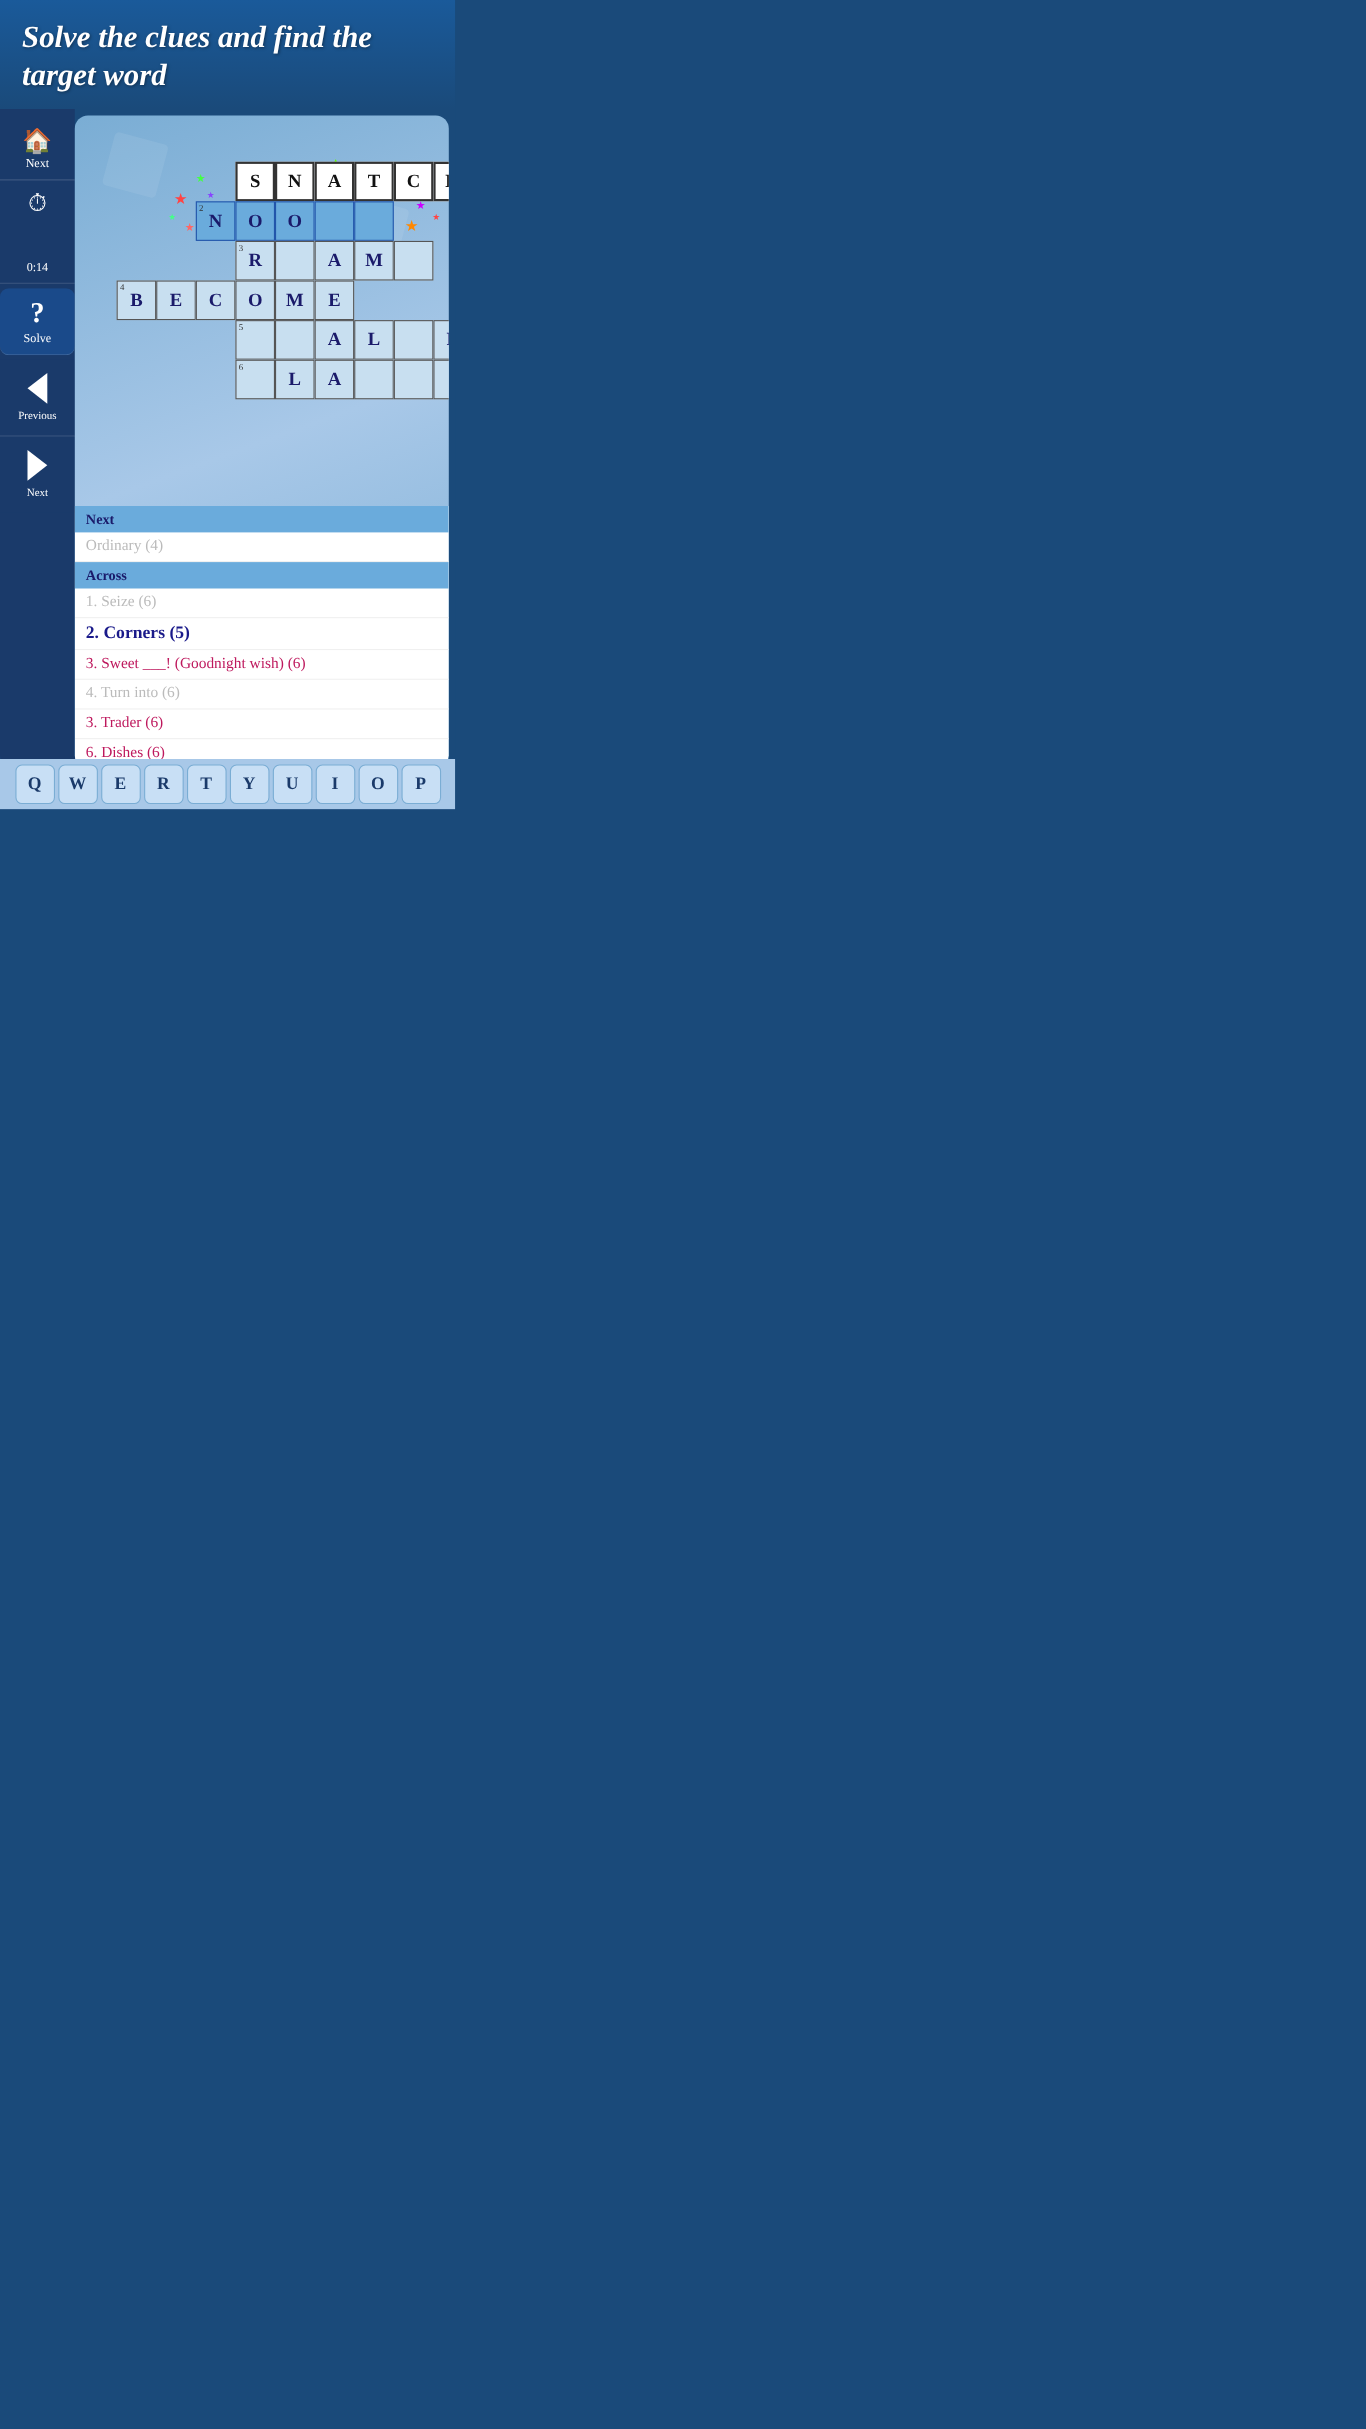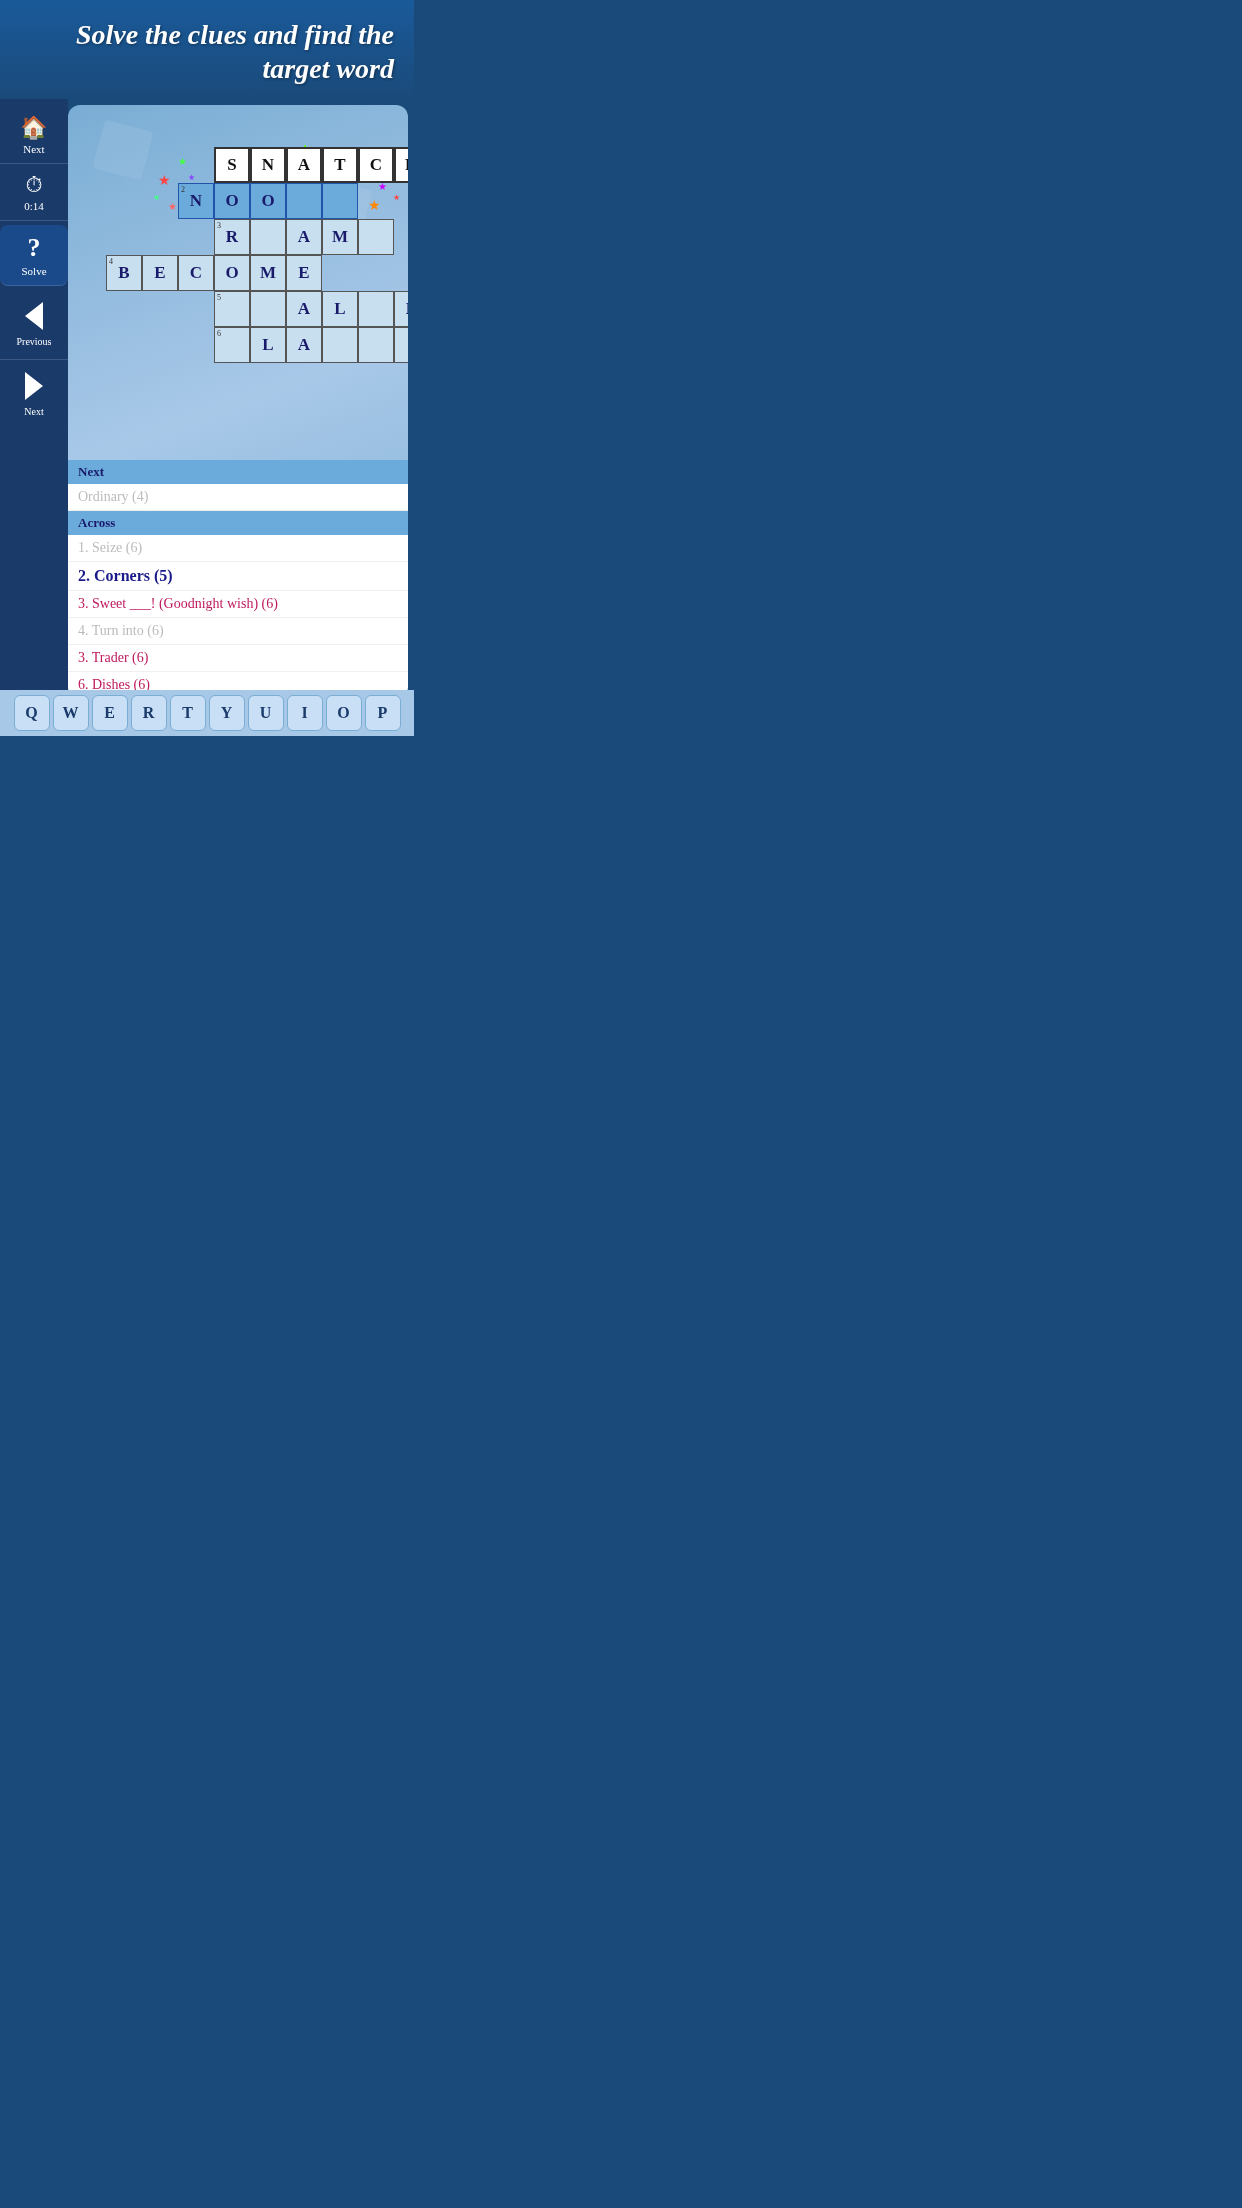--- a/index.html
+++ b/index.html
@@ -8,21 +8,21 @@
       height: 736px;
       overflow: hidden;
       font-family: 'Georgia', serif;
       background: #1a4a7a;
     }
 
     
     .header {
       background: linear-gradient(180deg, #1a5a9a 0%, #1a4a7a 100%);
       padding: 18px 20px 14px;
-      text-align: right;
+      text-align: left;
     }
     .header-title {
       color: white;
       font-size: 28px;
       font-style: italic;
       font-weight: bold;
       line-height: 1.2;
       text-shadow: 1px 1px 3px rgba(0,0,0,0.4);
     }
 
@@ -179,20 +179,21 @@
     }
     .bg-sq {
       position: absolute;
       background: rgba(255,255,255,0.08);
       border-radius: 4px;
       transform: rotate(15deg);
     }
 
     .timer-text {
       font-size: 11px;
+      margin-top: 37px;
     }
   </style>
 </head>
 <body>
 
 <div style="width:414px; height:736px; overflow:hidden; position:relative; background:#1a4a7a;">
 
   <div class="header">
     <div class="header-title">Solve the clues and find the target word</div>
   </div>

